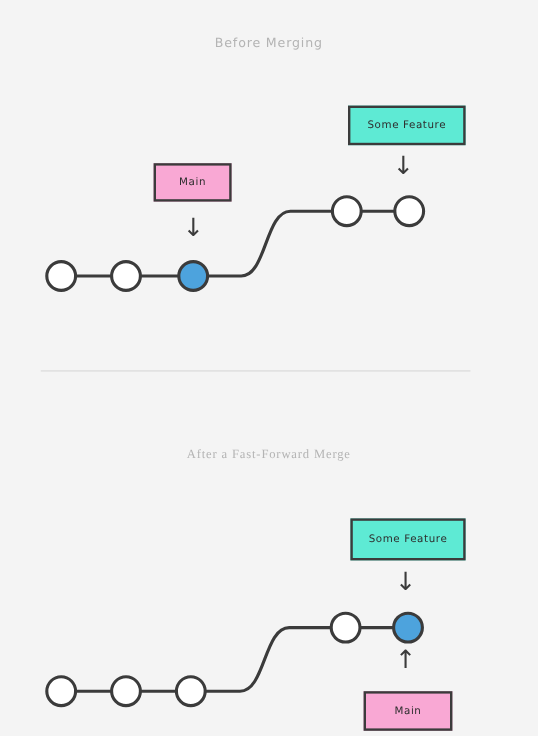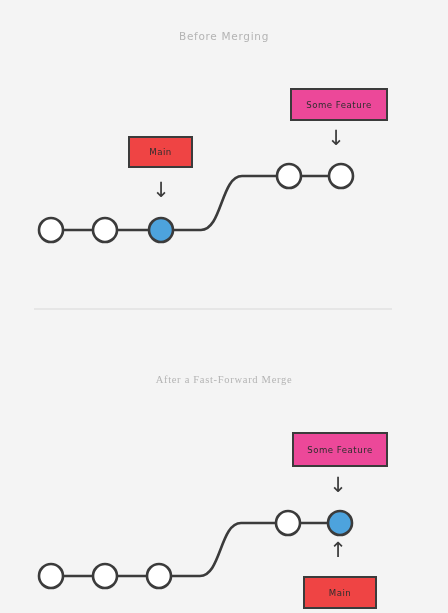--- a/index.html
+++ b/index.html
@@ -48,24 +48,24 @@
     border: 2.5px solid #3b3b3b;
     display: flex;
     align-items: center;
     justify-content: center;
     font-size: 8.6px;
     letter-spacing: 0.5px;
     color: #2e2e2e;
     white-space: nowrap;
   }
   .label-main {
-    background: #ef4444;
+    background: #f9a8d4;
   }
   .label-feature {
-    background: #ec4899;
+    background: #5eead4;
   }
   .arrow {
     position: absolute;
     font-size: 21px;
     line-height: 1;
     color: #3b3b3b;
     font-family: "DejaVu Sans", sans-serif;
     text-align: center;
     user-select: none;
   }

